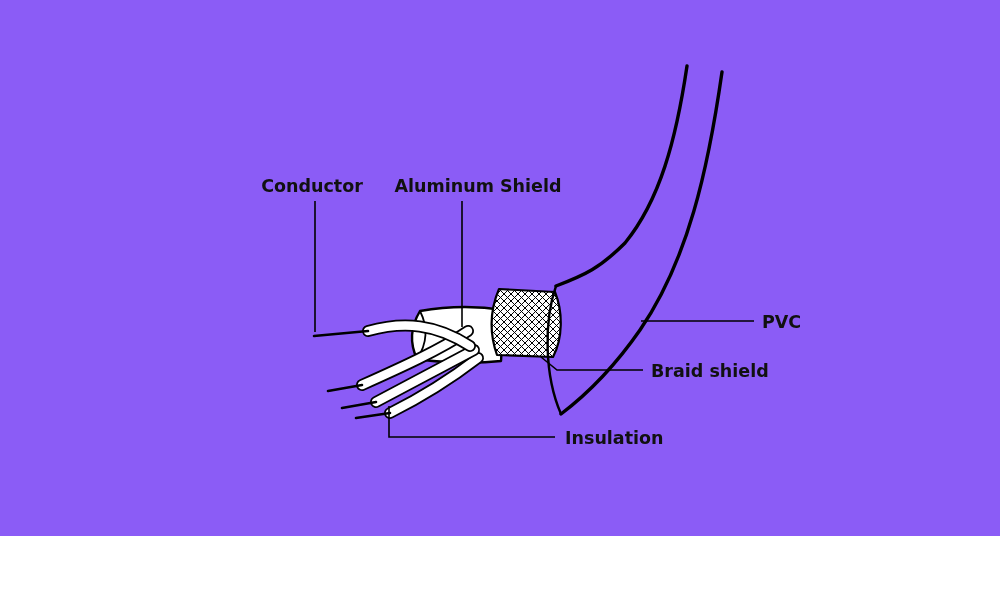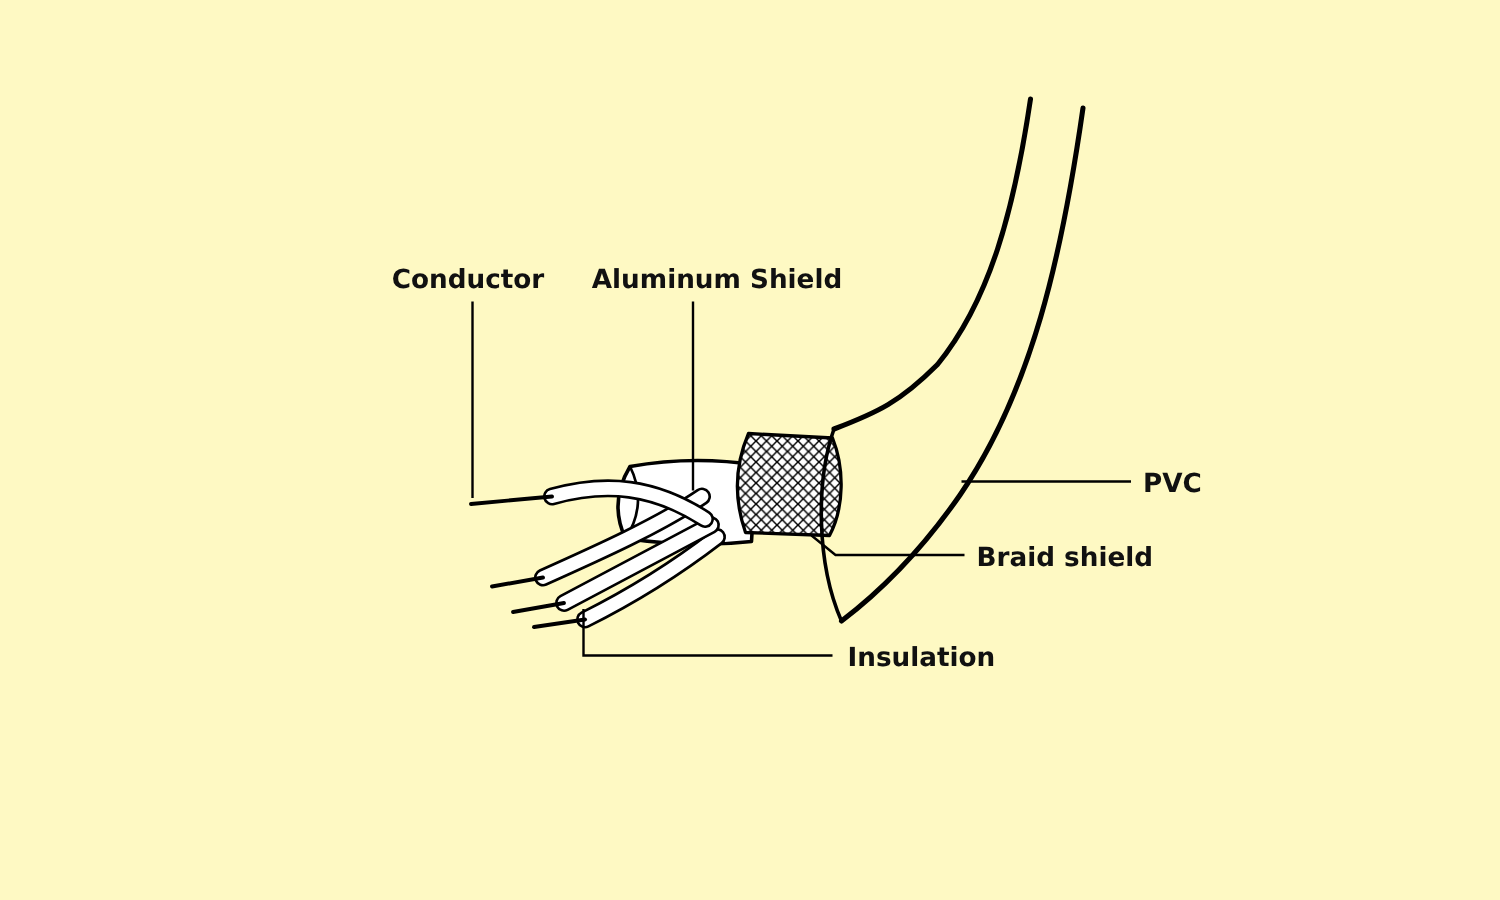--- a/index.html
+++ b/index.html
@@ -3,22 +3,22 @@
 <meta charset="utf-8">
 <style>
   html, body {
     margin: 0;
     padding: 0;
     background: #ffffff;
   }
   .canvas {
     position: relative;
     width: 1000px;
-    height: 600px;
-    background: #fef9c3;
+    height: 536px;
+    background: #8b5cf6;
     overflow: hidden;
   }
   svg {
     display: block;
   }
   text.diagram-label {
     font-family: "DejaVu Sans", "Liberation Sans", sans-serif;
     font-weight: 700;
     font-size: 17.5px;
     fill: #111111;

